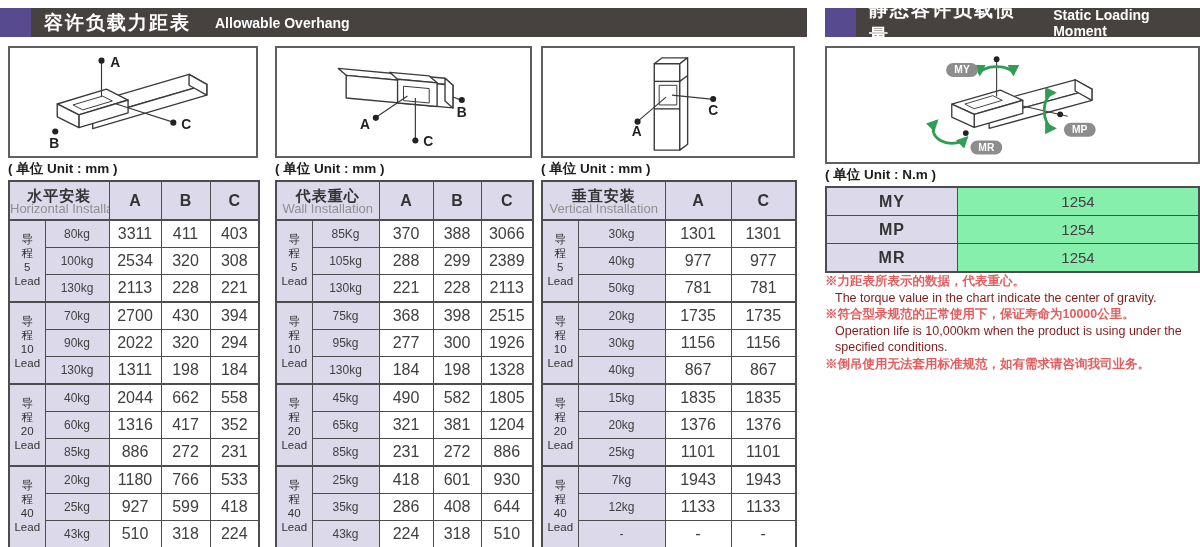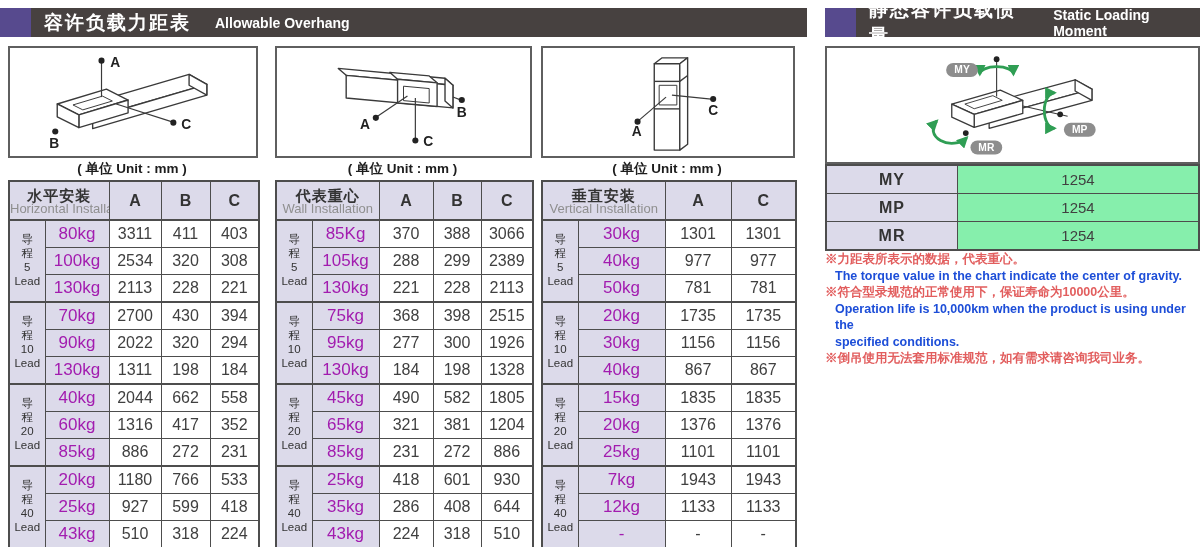--- a/index.html
+++ b/index.html
@@ -20,49 +20,49 @@
   .cols-row{display:flex;margin-top:9px;padding-left:8px;}
   .col1{width:250px;margin-right:17px;}
   .col2{width:257px;margin-right:9px;}
   .col3{width:254px;}
 
   .diagram-box{height:112px;border:2px solid #5f5f5f;background:#fff;box-sizing:border-box;}
   .diagram-box svg{display:block;width:100%;height:100%;}
   .diagram-box-right{height:118px;border:2px solid #5f5f5f;background:#fff;box-sizing:border-box;margin-top:9px;}
   .diagram-box-right svg{display:block;width:100%;height:100%;}
 
-  .unit-label{text-align:center;font-size:13.5px;font-weight:bold;color:#1d1d1d;
+  .unit-label{text-align:left;font-size:13.5px;font-weight:bold;color:#1d1d1d;
               padding:3px 2px 4px 0;height:15px;line-height:15px;}
 
   
   .spec-table{border-collapse:collapse;width:100%;table-layout:fixed;}
   .spec-table th,.spec-table td{border:1px solid #4d4d4d;padding:0;text-align:center;}
   .spec-table{border:2px solid #4d4d4d;}
   .spec-table thead th{background:#dcdaea;height:37px;}
   .th-zh{font-size:15px;font-weight:bold;color:#333;letter-spacing:1px;line-height:17px;}
   .th-en{font-size:13px;color:#8f8f8f;font-weight:normal;line-height:10px;
          white-space:nowrap;overflow:hidden;text-align:center;}
   .col-th{font-size:16px;font-weight:bold;color:#333;}
   .spec-table tbody td{height:26px;}
   .lead-cell{background:#dcdaea;white-space:pre-line;font-size:11.5px;line-height:1.2;
              color:#333;vertical-align:middle;}
-  .kg-cell{background:#dcdaea;font-size:17px;color:#a21caf;}
+  .kg-cell{background:#dcdaea;font-size:12px;color:#404040;}
   .num-cell{background:#fff;font-size:16px;color:#404040;}
   .spec-table tbody tr.group-start td{border-top:2px solid #4d4d4d;}
 
   
   .moment-table{border-collapse:collapse;width:100%;border:2px solid #4d4d4d;table-layout:fixed;}
   .moment-table td{border:1px solid #4d4d4d;height:25px;text-align:center;}
   .m-label{background:#dcdaea;width:128px;font-weight:bold;font-size:16px;letter-spacing:1px;color:#333;}
   .m-value{background:#86efac;font-size:15px;color:#404040;}
 
   
   .notes{margin-top:0;font-size:12.5px;line-height:1.32;}
   .note-zh{color:#e25e5e;font-weight:bold;}
-  .note-en{color:#1d4ed8;white-space:pre-line;padding-left:10px;font-weight:bold;}
+  .note-en{color:#7f1d1d;white-space:pre-line;padding-left:10px;}
 
   
   .d-label{font-size:14px;font-weight:bold;fill:#222;font-family:"Liberation Sans",sans-serif;}
   .badge-text{font-size:11px;font-weight:bold;fill:#fff;text-anchor:middle;
               font-family:"Liberation Sans",sans-serif;}
 </style>
 </head>
 <body>
 
 <div class="page">
@@ -523,20 +523,21 @@
           <rect x="238" y="80" width="34" height="15" rx="7.5" fill="#8d8d8d"></rect>
           <text class="badge-text" x="255" y="91">MP</text>
         </g>
         <g>
           <rect x="138" y="99" width="34" height="15" rx="7.5" fill="#8d8d8d"></rect>
           <text class="badge-text" x="155" y="110">MR</text>
         </g>
       </svg>
     </div>
 
+    <div class="unit-label">( 单位 Unit : N.m )</div>
 
     <table class="moment-table">
       <tbody>
         <tr>
           <td class="m-label">MY</td>
           <td class="m-value">1254</td>
         </tr>
         <tr>
           <td class="m-label">MP</td>
           <td class="m-value">1254</td>

